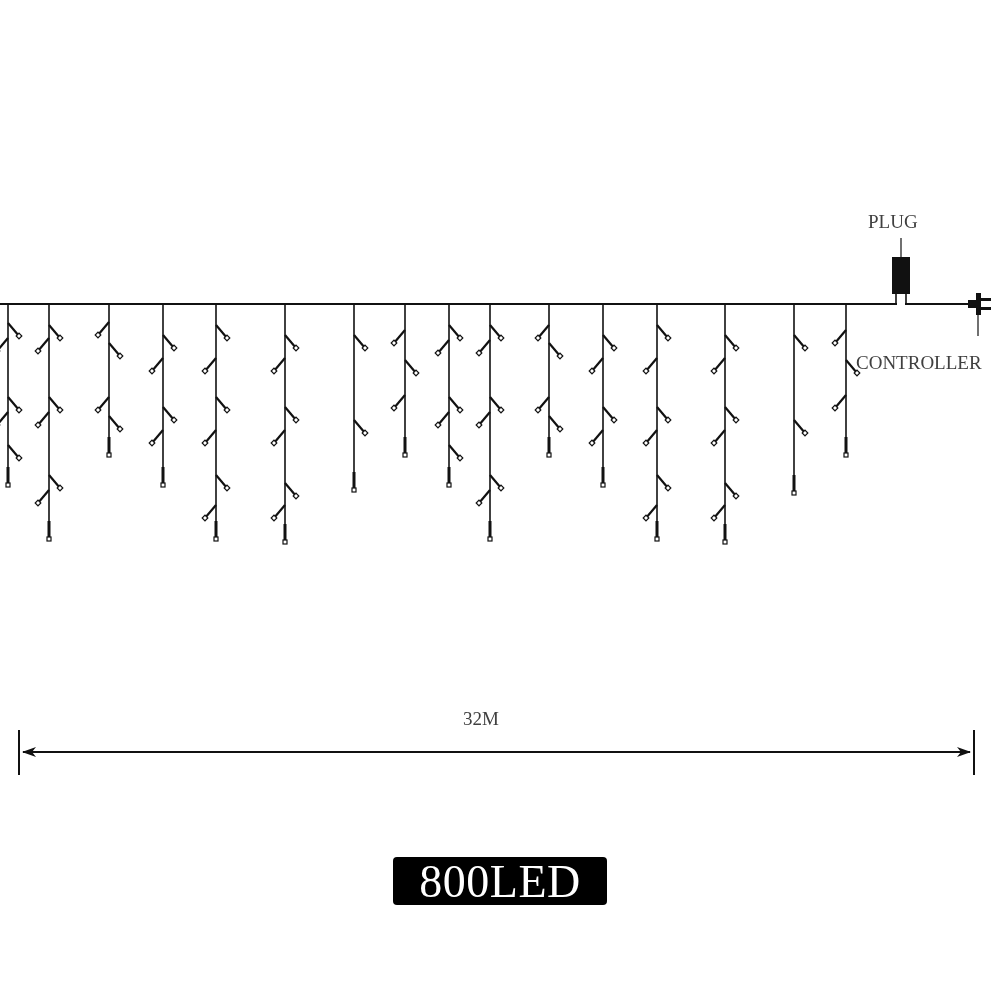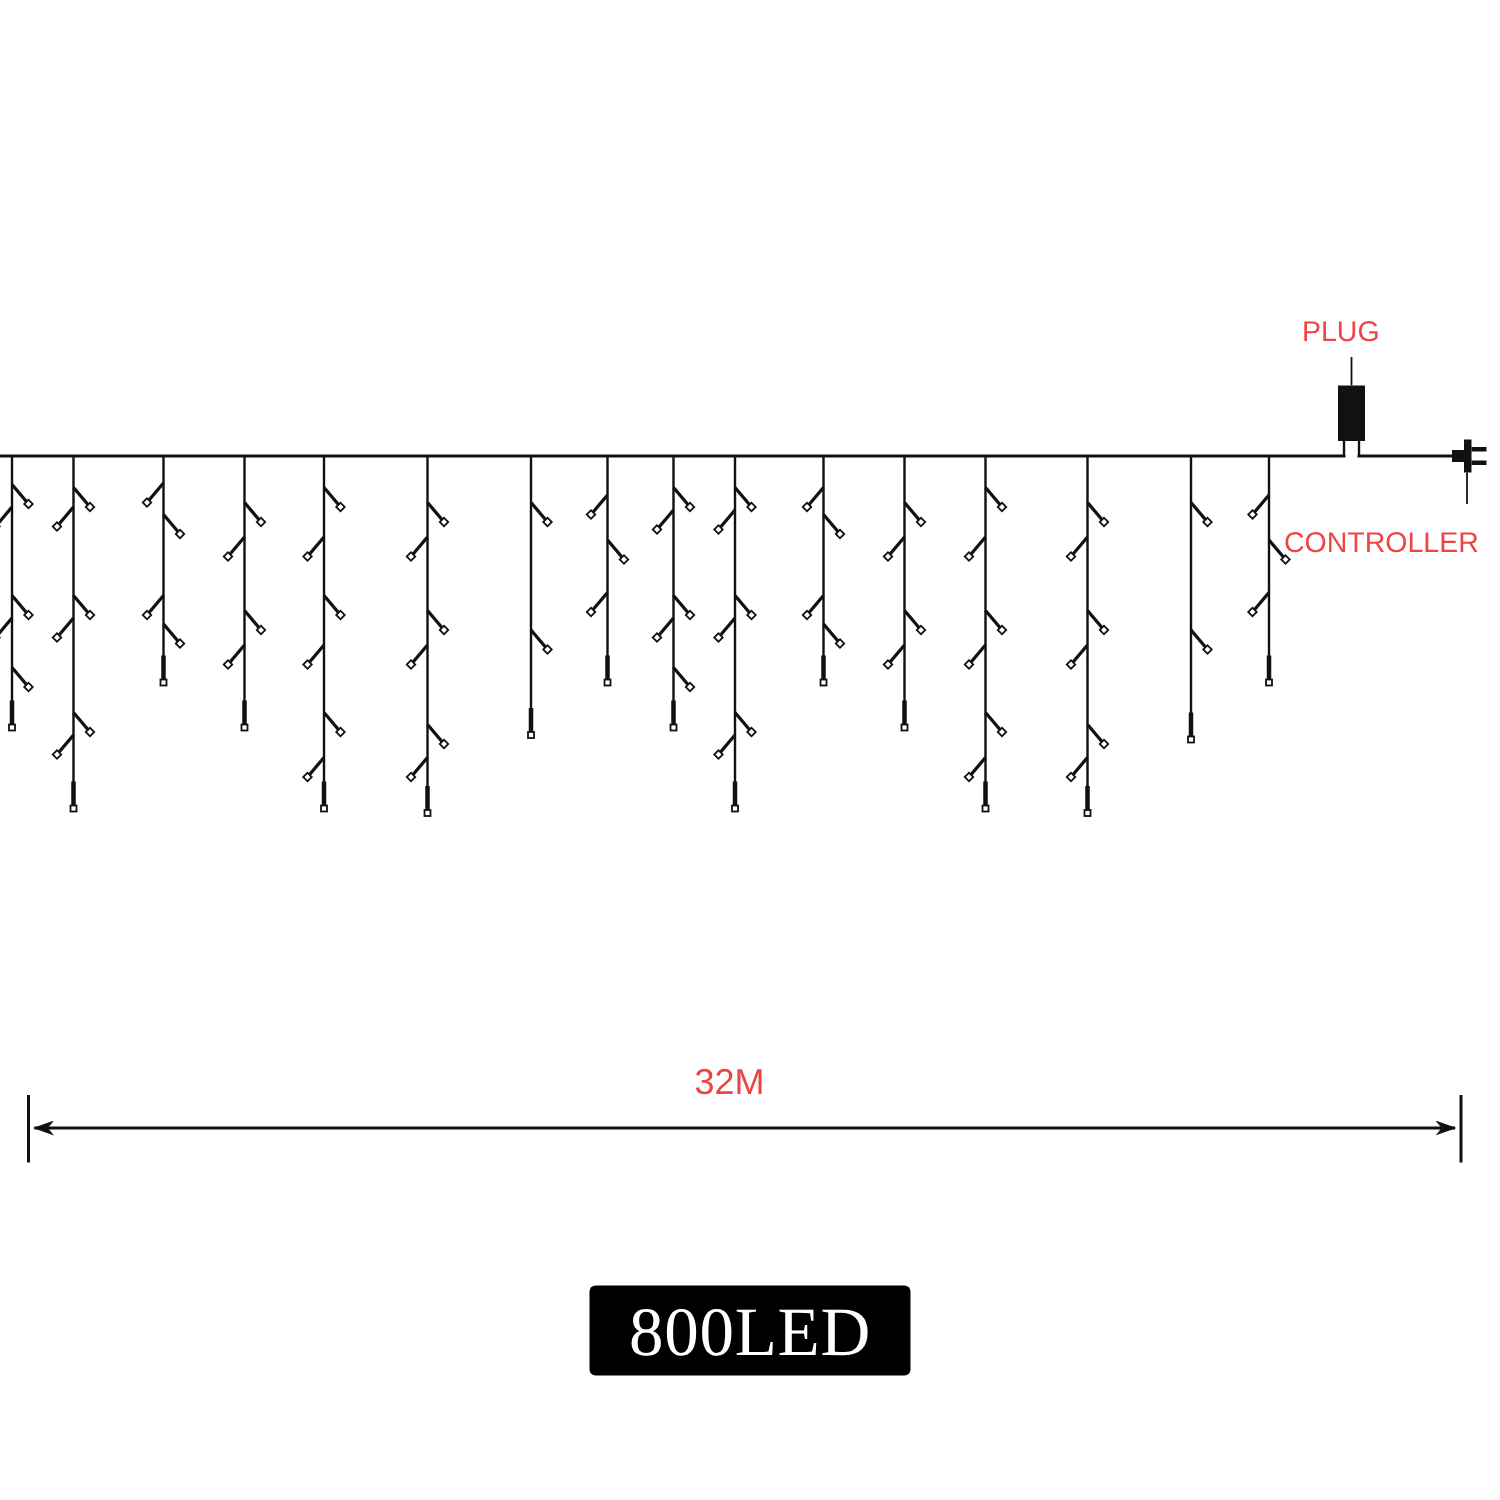--- a/index.html
+++ b/index.html
@@ -1,22 +1,22 @@
 <!DOCTYPE html>
 <html><head>
 <meta charset="utf-8">
 <style>
   html, body { margin: 0; padding: 0; background: #ffffff; }
   body { width: 1000px; height: 1000px; position: relative; overflow: hidden; font-family: "DejaVu Serif", "Liberation Serif", serif; }
   #diagram { position: absolute; left: 0; top: 0; width: 1000px; height: 1000px; }
-  .lbl { position: absolute; font-family: Liberation Sans, sans-serif; color: #ef4444; white-space: nowrap; }
+  .lbl { position: absolute; font-family: Liberation Serif, serif; color: #404040; white-space: nowrap; }
   #plug-label { left: 868px; top: 211px; font-size: 19px; }
   #controller-label { left: 856px; top: 352px; font-size: 19px; }
-  #length-label { left: 463px; top: 708px; font-size: 24px; }
-  #led-badge { position: absolute; left: 393px; top: 857px; width: 214px; height: 60px; background: #000; border-radius: 4px; display: flex; align-items: center; justify-content: center; }
+  #length-label { left: 463px; top: 708px; font-size: 19px; }
+  #led-badge { position: absolute; left: 393px; top: 857px; width: 214px; height: 48px; background: #000; border-radius: 4px; display: flex; align-items: center; justify-content: center; }
   #led-badge span { color: #fff; font-family: "Liberation Serif", "DejaVu Serif", serif; font-size: 46px; letter-spacing: 0.5px; }
 </style>
 </head>
 <body>
 
 <svg id="diagram" viewBox="0 0 1000 1000" xmlns="http://www.w3.org/2000/svg">
   <defs>
     <marker id="arrow-end" markerWidth="14" markerHeight="10" refX="13" refY="5" orient="auto" markerUnits="userSpaceOnUse">
       <path d="M0,0 L14,5 L0,10 L4,5 Z" fill="#111"></path>
     </marker>

